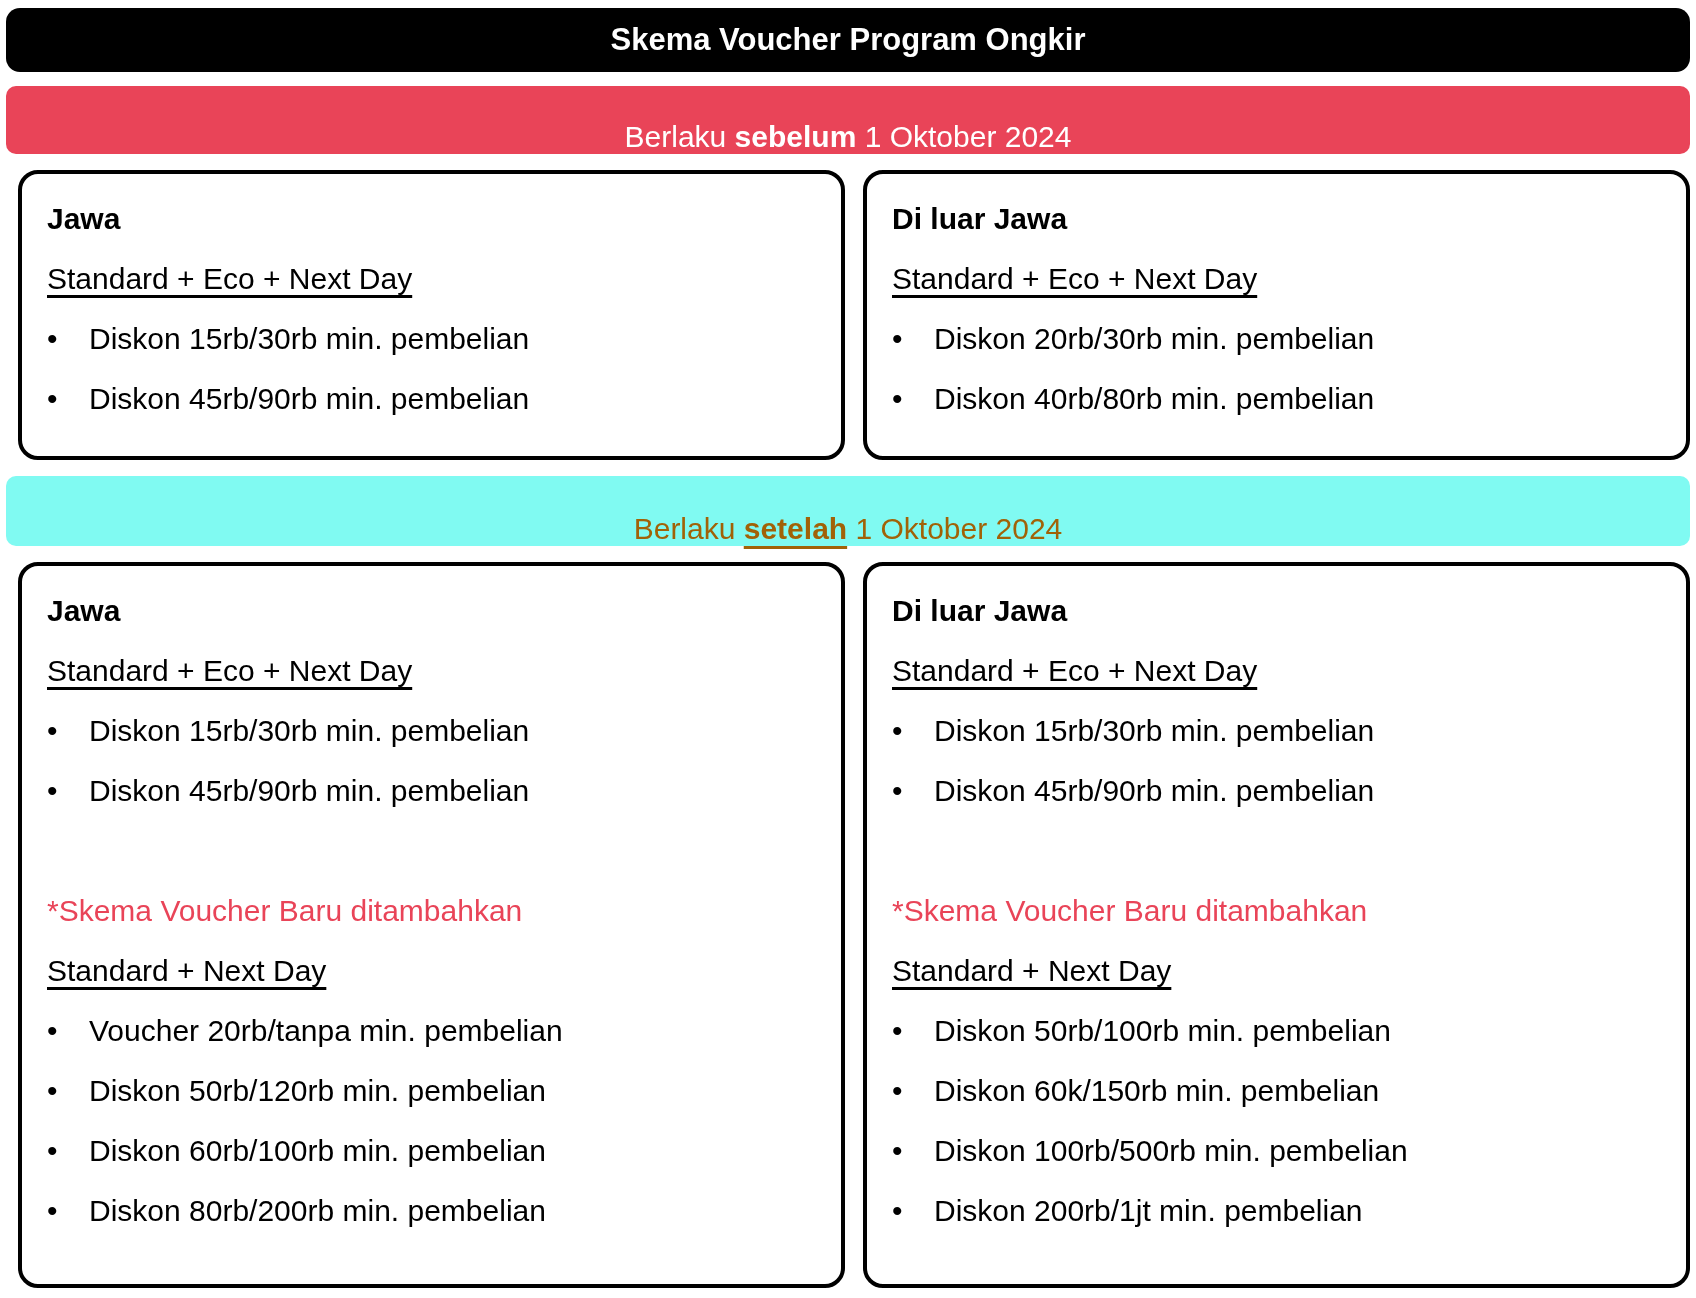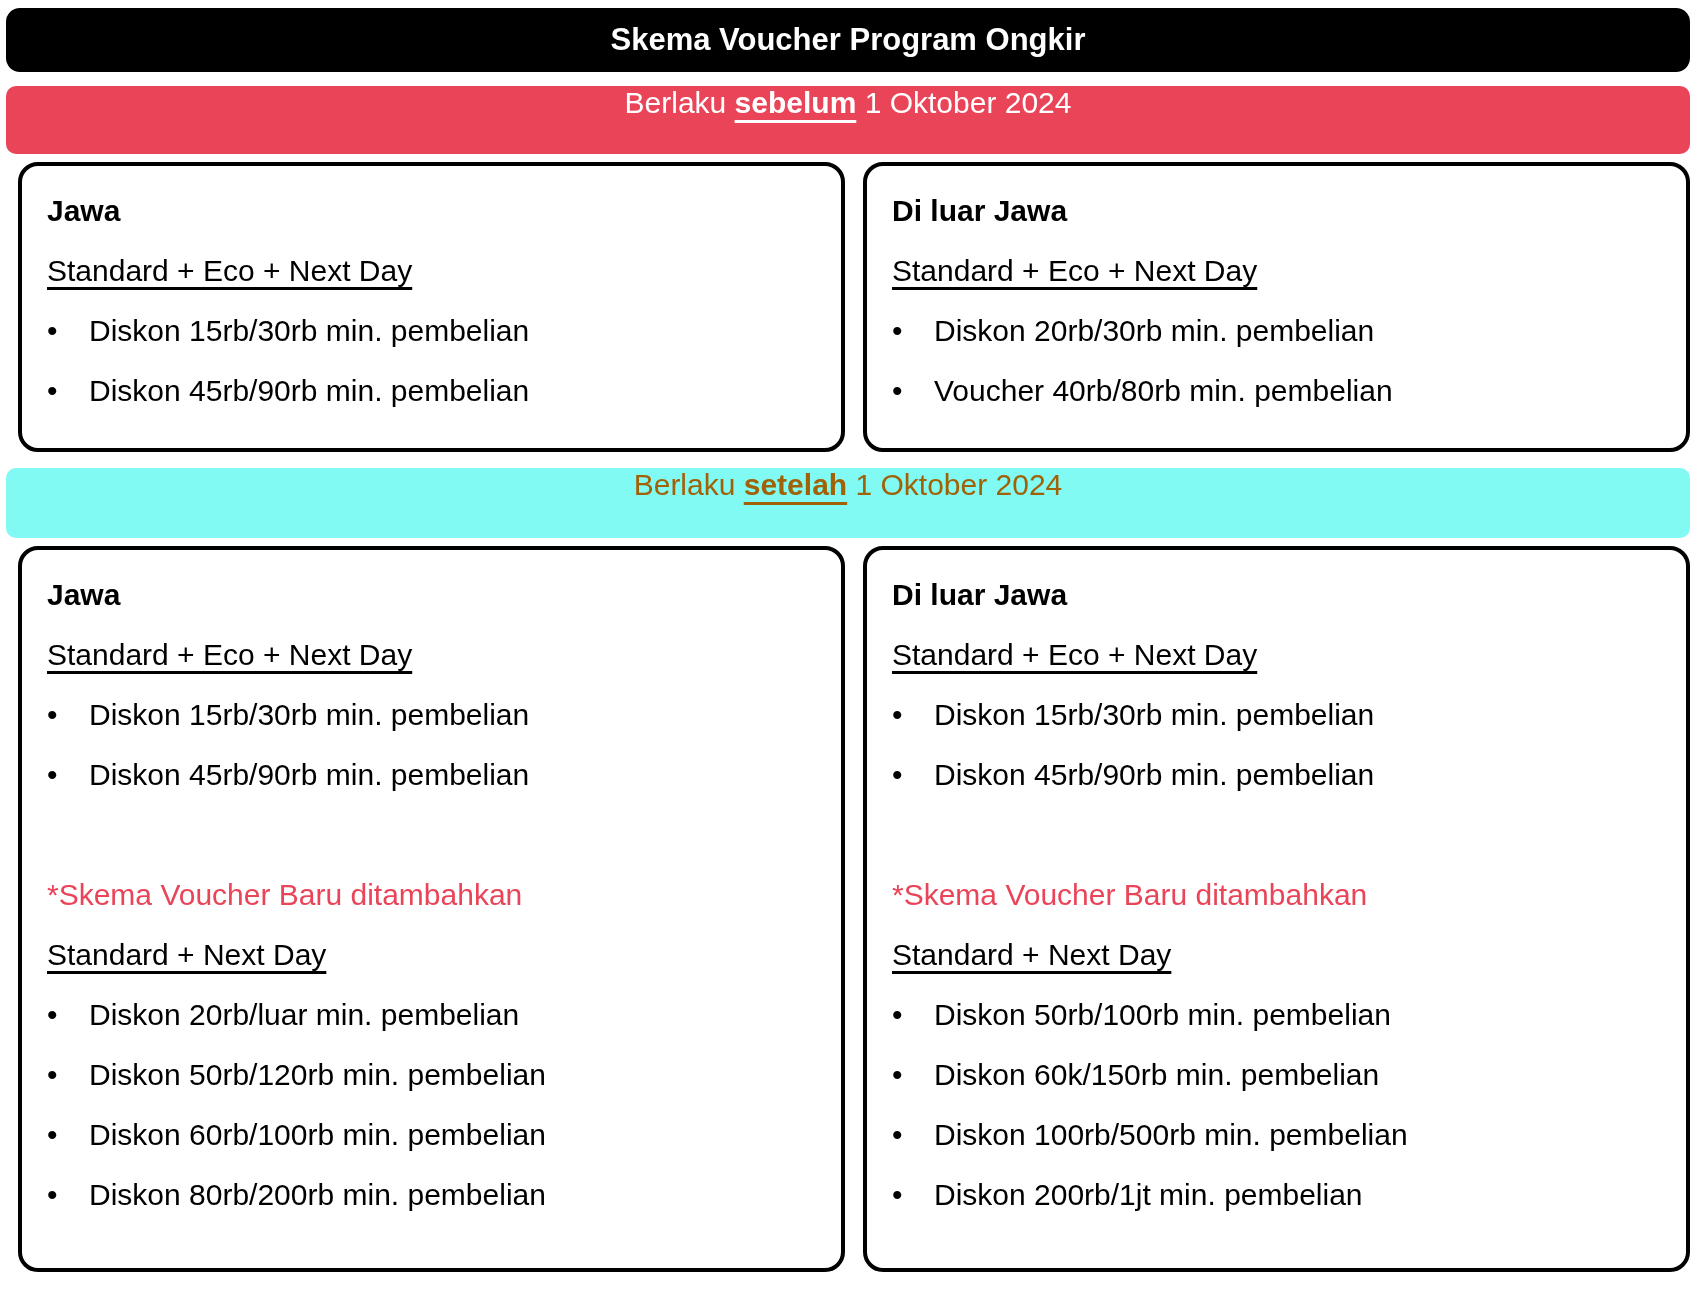--- a/index.html
+++ b/index.html
@@ -22,24 +22,24 @@
     justify-content: center;
     color: #ffffff;
     font-weight: bold;
     font-size: 31px;
     margin-bottom: 14px;
   }
   .banner {
     height: 68px;
     border-radius: 10px;
     display: flex;
-    align-items: flex-start;
+    align-items: flex-end;
     justify-content: center;
     font-size: 30px;
-    margin-bottom: 8px;
+    margin-bottom: 16px;
   }
   .banner-before { background: #E94458; color: #ffffff; }
   .banner-after  { background: #80FAF2; color: #a16207; height: 70px; }
   .banner .em {
     font-weight: bold;
     text-decoration: underline;
     text-decoration-thickness: 3px;
     text-underline-offset: 7px;
   }
   .row { display: flex; gap: 18px; margin-bottom: 16px; padding-left: 12px; }
@@ -111,21 +111,21 @@
     <section class="card">
       <h2 class="region">Di luar Jawa</h2>
       <div class="service">Standard + Eco + Next Day</div>
       <ul class="items">
           <li>
             <span class="bullet">•</span>
             <span>Diskon 20rb/30rb min. pembelian</span>
           </li>
           <li>
             <span class="bullet">•</span>
-            <span>Voucher 40rb/80rb min. pembelian</span>
+            <span>Diskon 40rb/80rb min. pembelian</span>
           </li>
         </ul>
     </section>
 
   </div>
 
   <div class="banner banner-after">
     <span><span>Berlaku </span><span class="em">setelah</span><span> 1 Oktober 2024</span></span>
   </div>
 
@@ -142,21 +142,21 @@
           <li>
             <span class="bullet">•</span>
             <span>Diskon 45rb/90rb min. pembelian</span>
           </li>
         </ul>
       <div class="note">*Skema Voucher Baru ditambahkan</div>
       <div class="service">Standard + Next Day</div>
       <ul class="items">
           <li>
             <span class="bullet">•</span>
-            <span>Diskon 20rb/luar min. pembelian</span>
+            <span>Voucher 20rb/tanpa min. pembelian</span>
           </li>
           <li>
             <span class="bullet">•</span>
             <span>Diskon 50rb/120rb min. pembelian</span>
           </li>
           <li>
             <span class="bullet">•</span>
             <span>Diskon 60rb/100rb min. pembelian</span>
           </li>
           <li>

